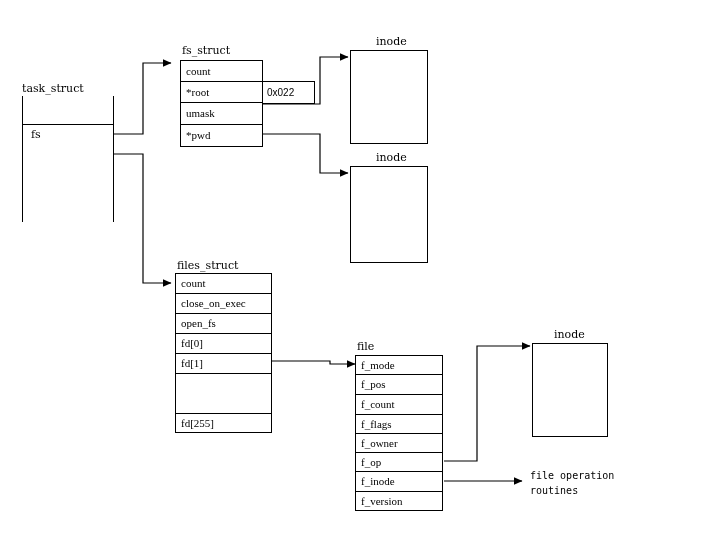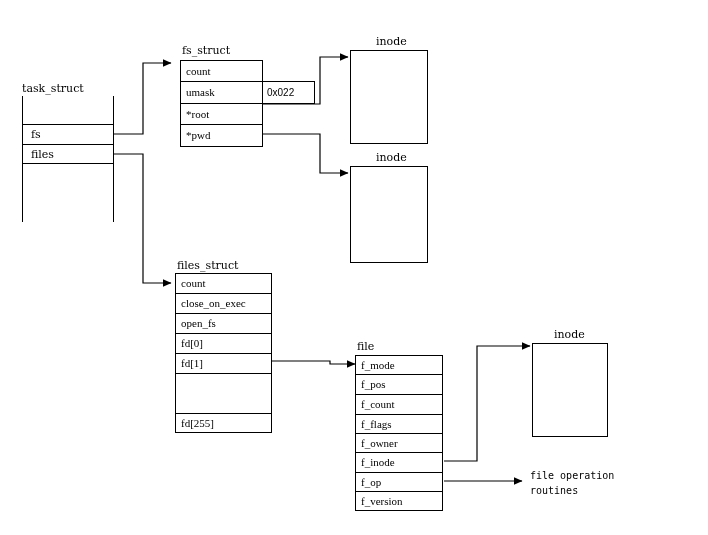--- a/index.html
+++ b/index.html
@@ -119,30 +119,29 @@
 
       <path d="M444,481 L522,481" marker-end="url(#arrow)"></path>
     </g>
   </svg>
 
   <div class="caption" style="left:22px; top:83px;">task_struct</div>
 
   <div class="task-frame" style="left:22px; top:96px; width:92px; height:126px;">
     <div class="task-row" style="height:28px;"></div>
     <div class="task-row rule-top">fs</div>
-    <div class="task-row rule-top rule-bottom">files</div>
     <div class="task-row" style="height:56px;"></div>
   </div>
 
   <div class="caption" style="left:182px; top:45px;">fs_struct</div>
 
   <div class="struct-box" style="left:180px; top:60px; width:83px; height:87px;">
     <div class="struct-row" style="height:21px; line-height:20px;">count</div>
+    <div class="struct-row" style="height:21px; line-height:20px;">*root</div>
     <div class="struct-row" style="height:22px; line-height:21px;">umask</div>
-    <div class="struct-row" style="height:21px; line-height:20px;">*root</div>
     <div class="struct-row last" style="height:21px; line-height:20px;">*pwd</div>
   </div>
 
   <div style="position:absolute; left:263px; top:81px; width:52px; height:23px;
               box-sizing:border-box; border-top:1px solid #000000;
               border-right:1px solid #000000; border-bottom:1px solid #000000;"></div>
   <div class="mono-cell" style="left:267px; top:86px;">0x022</div>
 
   <div class="caption" style="left:376px; top:36px;">inode</div>
   <div class="plain-box" style="left:350px; top:50px; width:78px; height:94px;"></div>
@@ -163,22 +162,22 @@
   </div>
 
   <div class="caption" style="left:357px; top:341px;">file</div>
 
   <div class="struct-box" style="left:355px; top:355px; width:88px; height:156px;">
     <div class="struct-row" style="height:19px; line-height:18px;">f_mode</div>
     <div class="struct-row" style="height:20px; line-height:19px;">f_pos</div>
     <div class="struct-row" style="height:20px; line-height:19px;">f_count</div>
     <div class="struct-row" style="height:19px; line-height:18px;">f_flags</div>
     <div class="struct-row" style="height:19px; line-height:18px;">f_owner</div>
+    <div class="struct-row" style="height:19px; line-height:18px;">f_op</div>
     <div class="struct-row" style="height:20px; line-height:19px;">f_inode</div>
-    <div class="struct-row" style="height:19px; line-height:18px;">f_op</div>
     <div class="struct-row last" style="height:20px; line-height:19px;">f_version</div>
   </div>
 
   <div class="caption" style="left:554px; top:329px;">inode</div>
   <div class="plain-box" style="left:532px; top:343px; width:76px; height:94px;"></div>
 
   <div class="mono-label" style="left:530px; top:469px;">file operation</div>
   <div class="mono-label" style="left:530px; top:484px;">routines</div>
 
 </div>

